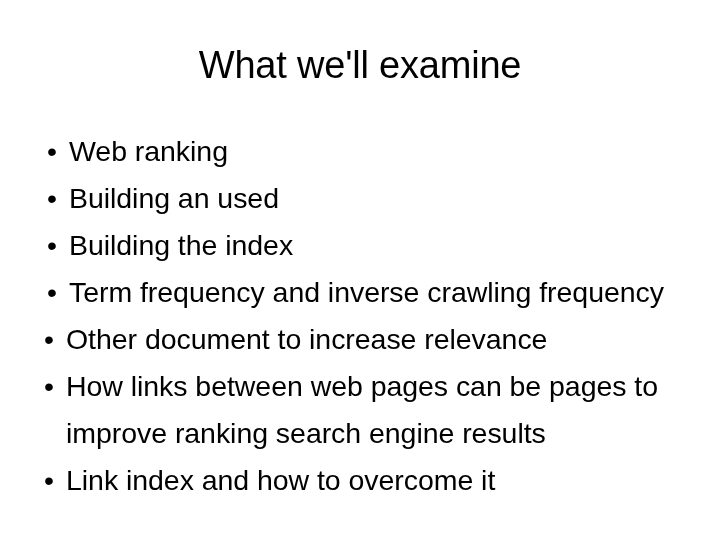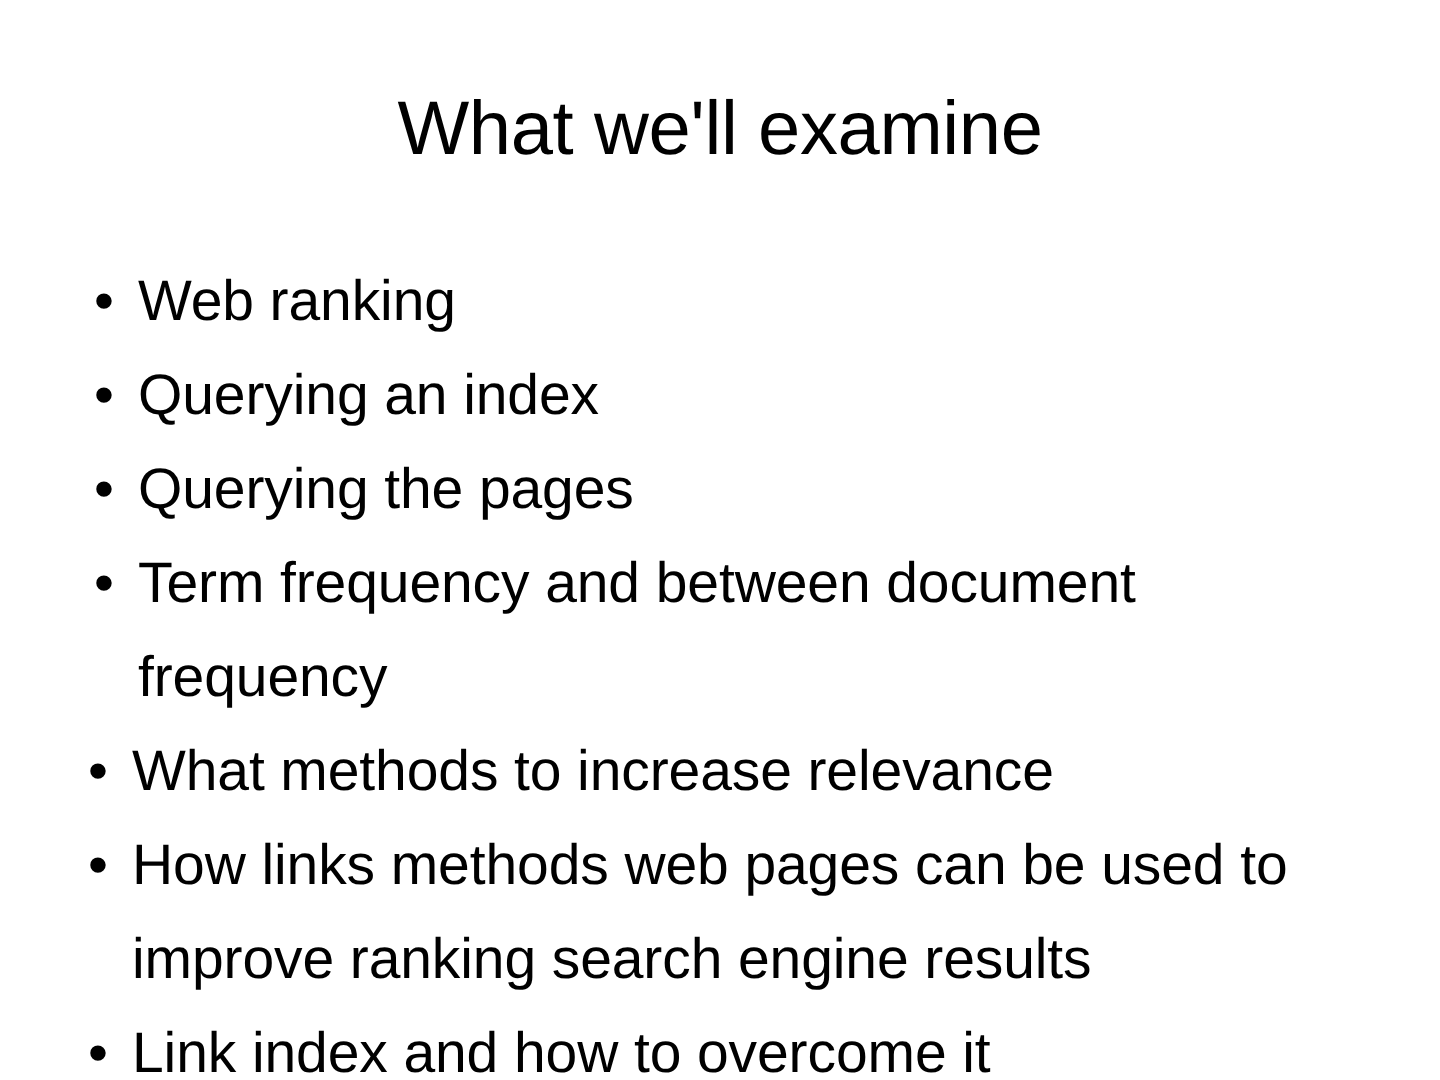--- a/index.html
+++ b/index.html
@@ -84,41 +84,41 @@
 
   <ul class="body-list">
 
     <li class="bullet-item">
       <span class="bullet-marker">•</span>
       <span class="bullet-text">Web ranking</span>
     </li>
 
     <li class="bullet-item">
       <span class="bullet-marker">•</span>
-      <span class="bullet-text">Querying an index</span>
+      <span class="bullet-text">Building an used</span>
     </li>
 
     <li class="bullet-item">
       <span class="bullet-marker">•</span>
-      <span class="bullet-text">Querying the pages</span>
+      <span class="bullet-text">Building the index</span>
     </li>
 
     <li class="bullet-item">
       <span class="bullet-marker">•</span>
-      <span class="bullet-text">Term frequency and between document frequency</span>
+      <span class="bullet-text">Term frequency and inverse crawling frequency</span>
     </li>
 
     <li class="bullet-item shift-left">
       <span class="bullet-marker">•</span>
-      <span class="bullet-text">What methods to increase relevance</span>
+      <span class="bullet-text">Other document to increase relevance</span>
     </li>
 
     <li class="bullet-item shift-left">
       <span class="bullet-marker">•</span>
-      <span class="bullet-text">How links methods web pages can be used to improve ranking search engine results</span>
+      <span class="bullet-text">How links between web pages can be pages to improve ranking search engine results</span>
     </li>
 
     <li class="bullet-item shift-left">
       <span class="bullet-marker">•</span>
       <span class="bullet-text">Link index and how to overcome it</span>
     </li>
 
   </ul>
 
 </div>

